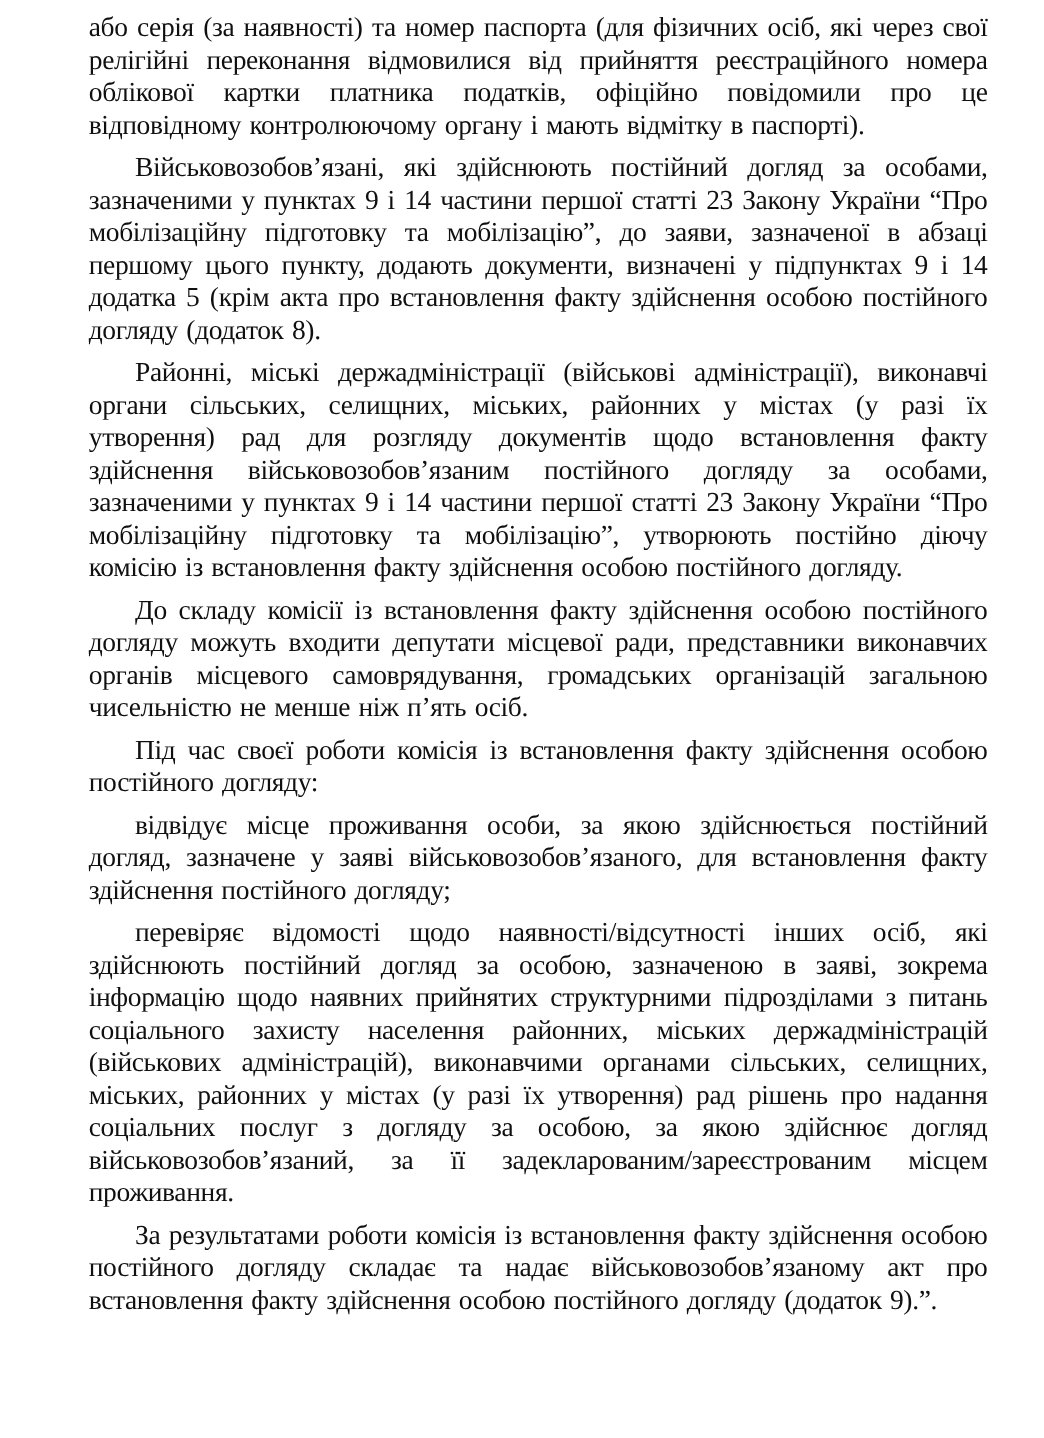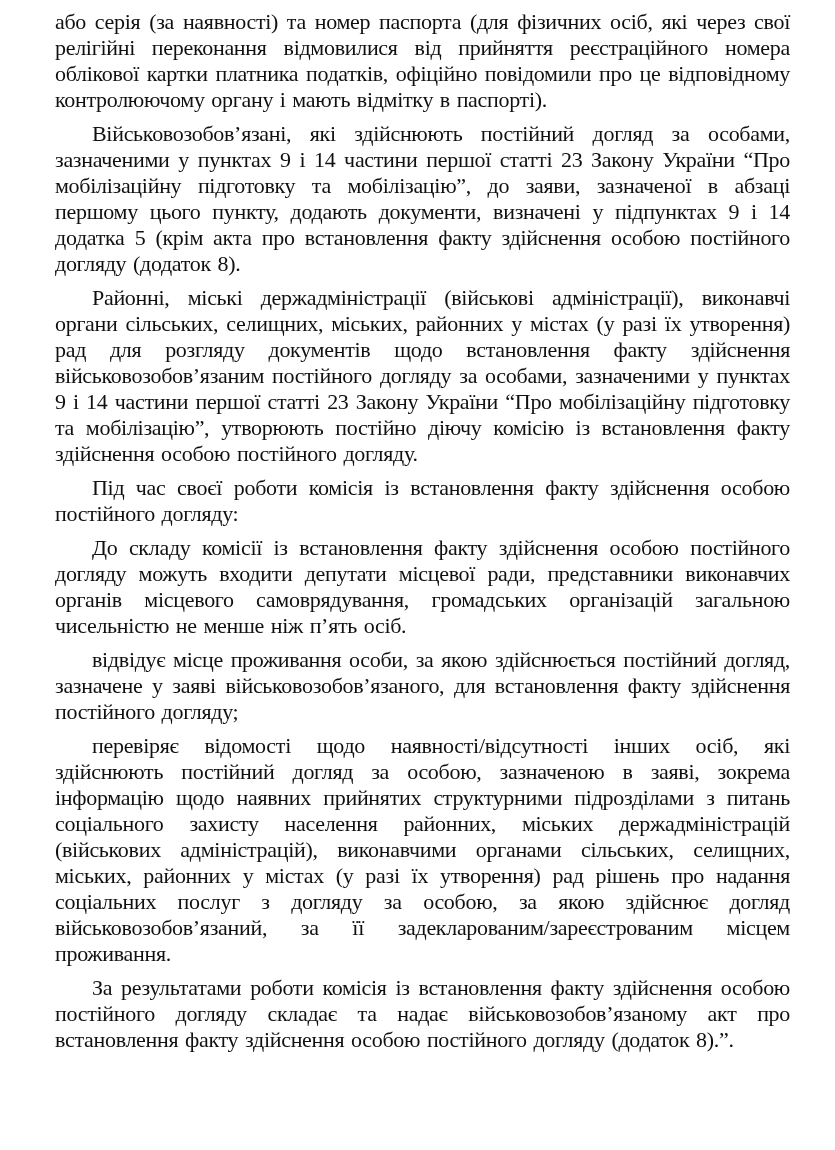--- a/index.html
+++ b/index.html
@@ -17,36 +17,36 @@
     font-family: "Liberation Serif", "DejaVu Serif", serif;
     font-size: 22px;
     line-height: 26px;
     color: #101010;
     overflow: hidden;
   }
   .doc-body {
     width: 100%;
   }
   .para {
-    margin: 0 0 8px 0;
+    margin: 0 0 8px 16px;
     text-align: justify;
     letter-spacing: -0.3px;
     word-spacing: 1.5px;
   }
   .para.indent {
     text-indent: 37px;
   }
 </style>
 </head>
 <body>
 
 <div class="page">
   <div class="doc-body">
       <p class="para">або серія (за наявності) та номер паспорта (для фізичних осіб, які через свої релігійні переконання відмовилися від прийняття реєстраційного номера облікової картки платника податків, офіційно повідомили про це відповідному контролюючому органу і мають відмітку в паспорті).</p>
       <p class="para indent">Військовозобов’язані, які здійснюють постійний догляд за особами, зазначеними у пунктах 9 і 14 частини першої статті 23 Закону України “Про мобілізаційну підготовку та мобілізацію”, до заяви, зазначеної в абзаці першому цього пункту, додають документи, визначені у підпунктах 9 і 14 додатка 5 (крім акта про встановлення факту здійснення особою постійного догляду (додаток 8).</p>
       <p class="para indent">Районні, міські держадміністрації (військові адміністрації), виконавчі органи сільських, селищних, міських, районних у містах (у разі їх утворення) рад для розгляду документів щодо встановлення факту здійснення військовозобов’язаним постійного догляду за особами, зазначеними у пунктах 9 і 14 частини першої статті 23 Закону України “Про мобілізаційну підготовку та мобілізацію”, утворюють постійно діючу комісію із встановлення факту здійснення особою постійного догляду.</p>
+      <p class="para indent">До складу комісії із встановлення факту здійснення особою постійного догляду можуть входити депутати місцевої ради, представники виконавчих органів місцевого самоврядування, громадських організацій загальною чисельністю не менше ніж п’ять осіб.</p>
       <p class="para indent">Під час своєї роботи комісія із встановлення факту здійснення особою постійного догляду:</p>
-      <p class="para indent">До складу комісії із встановлення факту здійснення особою постійного догляду можуть входити депутати місцевої ради, представники виконавчих органів місцевого самоврядування, громадських організацій загальною чисельністю не менше ніж п’ять осіб.</p>
       <p class="para indent">відвідує місце проживання особи, за якою здійснюється постійний догляд, зазначене у заяві військовозобов’язаного, для встановлення факту здійснення постійного догляду;</p>
       <p class="para indent">перевіряє відомості щодо наявності/відсутності інших осіб, які здійснюють постійний догляд за особою, зазначеною в заяві, зокрема інформацію щодо наявних прийнятих структурними підрозділами з питань соціального захисту населення районних, міських держадміністрацій (військових адміністрацій), виконавчими органами сільських, селищних, міських, районних у містах (у разі їх утворення) рад рішень про надання соціальних послуг з догляду за особою, за якою здійснює догляд військовозобов’язаний, за її задекларованим/зареєстрованим місцем проживання.</p>
-      <p class="para indent">За результатами роботи комісія із встановлення факту здійснення особою постійного догляду складає та надає військовозобов’язаному акт про встановлення факту здійснення особою постійного догляду (додаток 8).”.</p>
+      <p class="para indent">За результатами роботи комісія із встановлення факту здійснення особою постійного догляду складає та надає військовозобов’язаному акт про встановлення факту здійснення особою постійного догляду (додаток 9).”.</p>
     </div>
 </div>
 
 </body></html>

